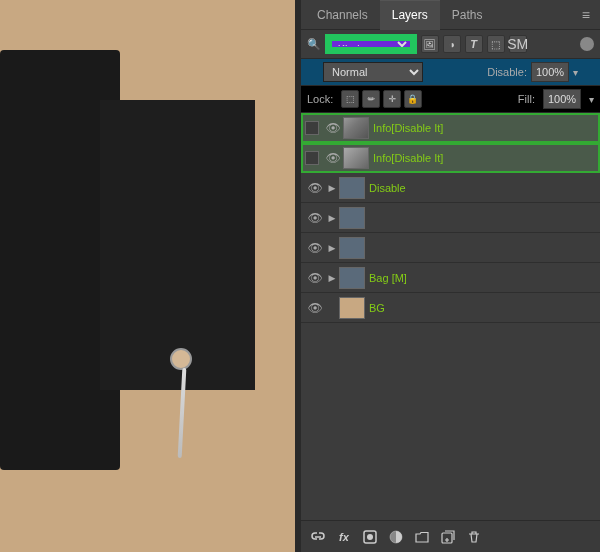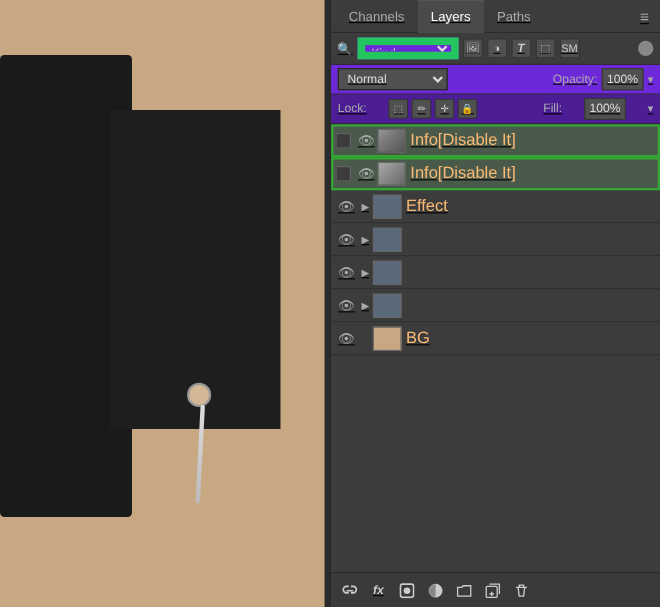--- a/index.html
+++ b/index.html
@@ -59,21 +59,20 @@
       flex-shrink: 0;
     }
 
     
     .panel {
       flex: 1;
       display: flex;
       flex-direction: column;
       background: #3c3c3c;
       height: 552px;
-      text-decoration: underline;
     }
 
     
     .tab-bar {
       display: flex;
       align-items: center;
       background: #3c3c3c;
       border-bottom: 1px solid #2a2a2a;
       height: 30px;
       padding: 0 4px;
@@ -142,23 +141,23 @@
       height: 14px;
       background: #888;
       border-radius: 50%;
       margin-left: auto;
     }
 
     
     .blend-row {
       display: flex;
       align-items: center;
-      padding: 3px 6px;
+      padding: 3px 22px;
       gap: 4px;
-      background: #6d28d9;
+      background: #0c4a6e;
       border-bottom: 1px solid #2a2a2a;
     }
 
     .blend-select {
       background: #505050;
       border: 1px solid #222;
       color: #ddd;
       font-size: 11px;
       padding: 1px 4px;
       height: 20px;
@@ -184,22 +183,22 @@
     .opacity-arrow {
       color: #aaa;
       font-size: 10px;
     }
 
     
     .lock-row {
       display: flex;
       align-items: center;
       padding: 3px 6px;
-      gap: 20px;
-      background: #4c1d95;
+      gap: 8px;
+      background: #000000;
       border-bottom: 1px solid #2a2a2a;
     }
 
     .lock-label {
       color: #aaa;
       font-size: 11px;
     }
 
     .lock-icons {
       display: flex;
@@ -315,22 +314,22 @@
     .layer-thumb-bg {
       width: 26px;
       height: 22px;
       background: #c8a882;
       border: 1px solid #666;
       margin-right: 4px;
       flex-shrink: 0;
     }
 
     .layer-name {
-      color: #fdba74;
-      font-size: 15px;
+      color: #84cc16;
+      font-size: 11px;
       flex: 1;
       white-space: nowrap;
       overflow: hidden;
       text-overflow: ellipsis;
     }
 
     .checkbox {
       width: 14px;
       height: 14px;
       border: 1px solid #666;
@@ -433,33 +432,33 @@
       <option>Mode</option>
       <option>Attribute</option>
       <option>Color</option>
       <option>Smart Object</option>
       <option>Type</option>
     </select>
     <div class="filter-icon">🖼</div>
     <div class="filter-icon">◑</div>
     <div class="filter-icon" style="font-style:italic;font-weight:bold;font-size:11px;">T</div>
     <div class="filter-icon">⬚</div>
-    <div class="filter-icon" style="font-size:10px;">SM</div>
+    <div class="filter-icon" style="font-size:14px;">SM</div>
     <div class="filter-circle"></div>
   </div>
 
   <div class="blend-row">
     <select class="blend-select">
       <option>Normal</option>
       <option>Dissolve</option>
       <option>Multiply</option>
       <option>Screen</option>
       <option>Overlay</option>
     </select>
-    <span class="opacity-label">Opacity:</span>
+    <span class="opacity-label">Disable:</span>
     <input class="opacity-input" type="text" value="100%" style="">
     <span class="opacity-arrow">▾</span>
   </div>
 
   <div class="lock-row">
     <span class="lock-label">Lock:</span>
     <div class="lock-icons">
       <div class="lock-icon-btn">⬚</div>
       <div class="lock-icon-btn">✏</div>
       <div class="lock-icon-btn">✛</div>
@@ -487,39 +486,40 @@
       <div class="layer-thumb">
         <div style="width:100%;height:100%;background:linear-gradient(135deg,#aaa 0%,#888 50%,#666 100%);"></div>
       </div>
       <span class="layer-name">Info[Disable It]</span>
     </div>
 
     <div class="layer-row">
       <div class="eye-icon">👁</div>
       <div class="expand-arrow">▶</div>
       <div class="layer-thumb-folder" style="background:#5a6a7a;"></div>
-      <span class="layer-name">Effect</span>
+      <span class="layer-name">Disable</span>
     </div>
 
     <div class="layer-row">
       <div class="eye-icon">👁</div>
       <div class="expand-arrow">▶</div>
       <div class="layer-thumb-folder" style="background:#5a6a7a;"></div>
     </div>
 
     <div class="layer-row">
       <div class="eye-icon">👁</div>
       <div class="expand-arrow">▶</div>
       <div class="layer-thumb-folder" style="background:#5a6a7a;"></div>
     </div>
 
     <div class="layer-row">
       <div class="eye-icon">👁</div>
       <div class="expand-arrow">▶</div>
       <div class="layer-thumb-folder" style="background:#5a6a7a;"></div>
+      <span class="layer-name">Bag [M]</span>
     </div>
 
     <div class="layer-row">
       <div class="eye-icon">👁</div>
       <div class="expand-arrow" style="visibility:hidden;">▶</div>
       <div class="layer-thumb-bg" style="background:#c8a882;"></div>
       <span class="layer-name">BG</span>
     </div>
 
   </div>

